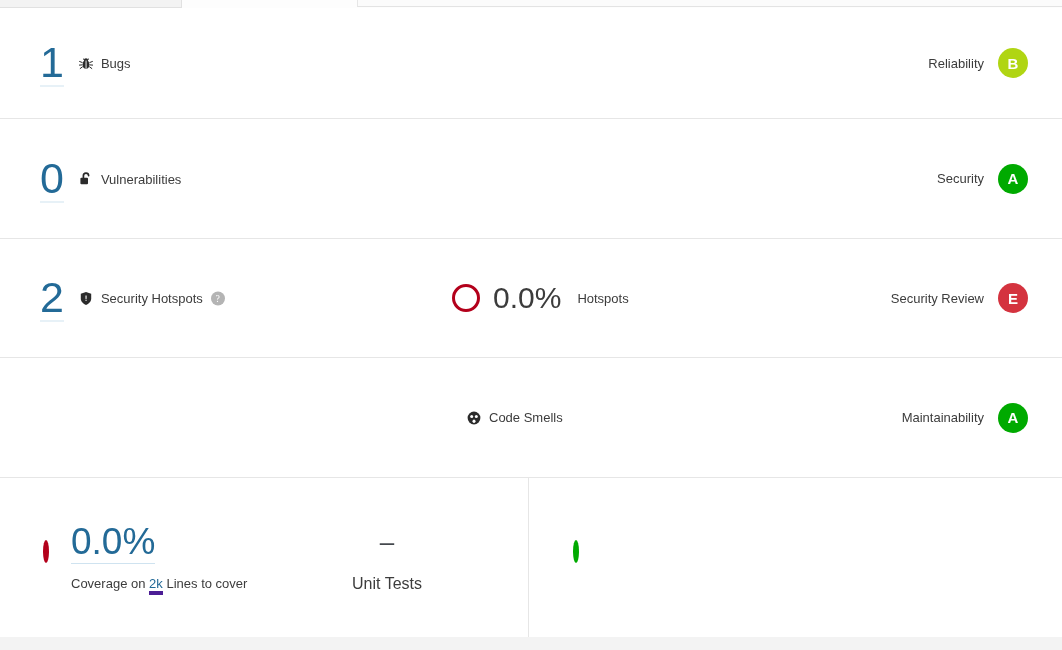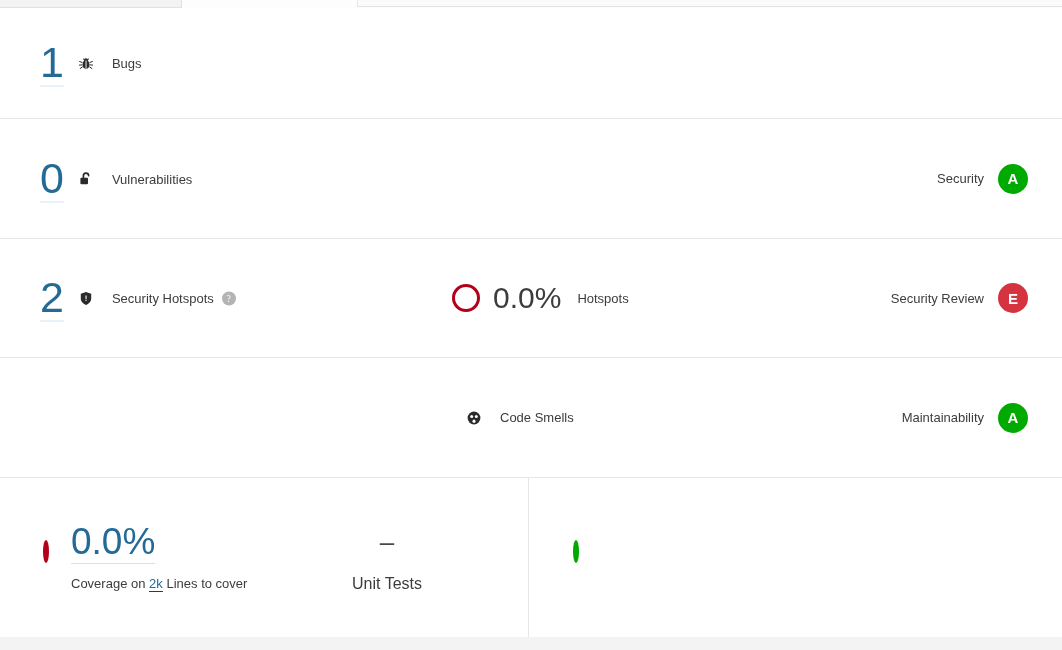--- a/index.html
+++ b/index.html
@@ -98,21 +98,21 @@
   }
 
   .measure-label {
     font-size: 13px;
     color: #3c3c3c;
     margin-left: 14px;
     display: flex;
     align-items: center;
     white-space: nowrap;
   }
-  .measure-label .txt { margin-left: 18px; }
+  .measure-label .txt { margin-left: 7px; }
 
   
   .ico {
     display: inline-block;
     width: 16px;
     height: 16px;
     line-height: 16px;
     text-align: center;
     color: #2b2b2b;
     font-size: 15px;
@@ -213,21 +213,21 @@
     padding-bottom: 1px;
   }
   .cov-sub {
     font-size: 13px;
     color: #3c3c3c;
     margin-top: 12px;
     white-space: nowrap;
   }
   .link {
     color: #236a97;
-    border-bottom: 1px solid #4c1d95;
+    border-bottom: 4px solid #4c1d95;
     text-decoration: none;
   }
 
   .side-metric {
     position: absolute;
     top: 44px;
     text-align: center;
   }
   .side-metric.ut { left: 352px; width: 70px; }
 
@@ -272,20 +272,24 @@
             <ellipse cx="8" cy="4.6" rx="2.1" ry="1.9" fill="#2b2b2b"></ellipse>
             <rect x="7.6" y="5" width="0.9" height="8" fill="#ffffff"></rect>
             <path d="M5 3.2 L6.6 4.6 M11 3.2 L9.4 4.6" stroke="#2b2b2b" stroke-width="1" fill="none"></path>
             <path d="M4.2 7 L1.6 6 M4.2 9.4 L1.4 9.6 M4.4 11.4 L2.2 13
                      M11.8 7 L14.4 6 M11.8 9.4 L14.6 9.6 M11.6 11.4 L13.8 13" stroke="#2b2b2b" stroke-width="1" fill="none" stroke-linecap="round"></path>
           </svg>
         </span>
         <span class="txt">Bugs</span>
       </div>
     </div>
+    <div class="cell-right">
+      <span class="rating-label">Reliability</span>
+      <span class="rating" style="background:#b0d513">B</span>
+    </div>
   </div>
 
   <div class="measures-row r2">
     <div class="cell-left">
       <div class="big-value">0</div>
       <div class="measure-label">
         <span class="ico">
           <svg width="16" height="16" viewBox="0 0 16 16">
             <path d="M5.4 7.2 V5.2 a2.6 2.6 0 0 1 5.2 -0.1" stroke="#2b2b2b" stroke-width="1.7" fill="none" stroke-linecap="round"></path>
             <rect x="2.4" y="7.2" width="7.6" height="6.6" rx="1" fill="#2b2b2b"></rect>

